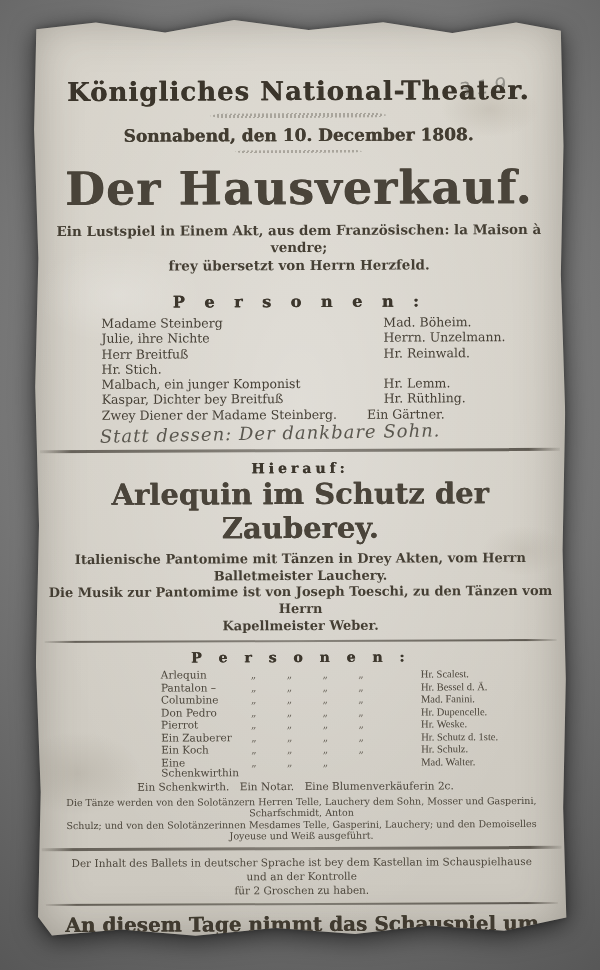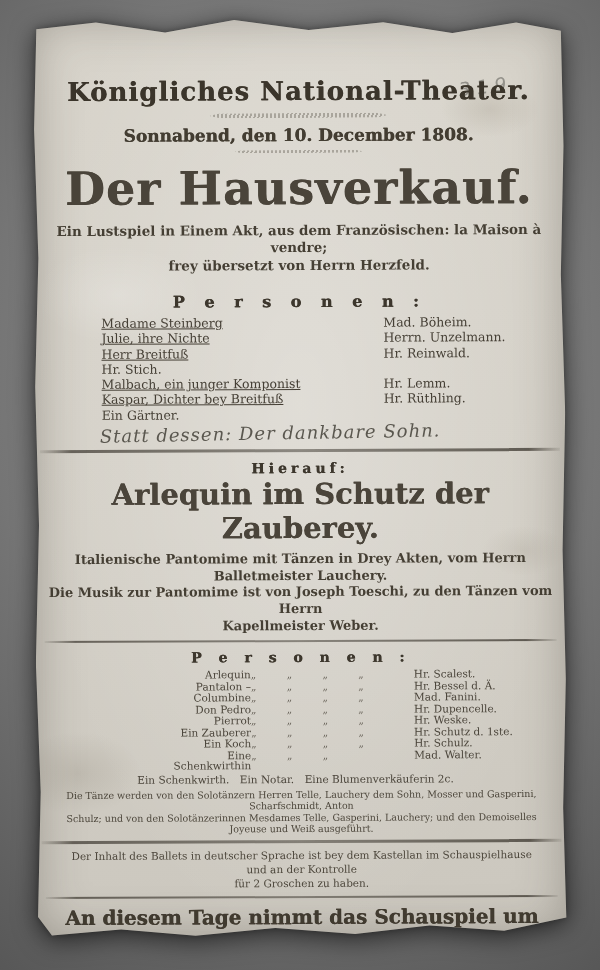--- a/index.html
+++ b/index.html
@@ -41,38 +41,38 @@
     clip-path:polygon(0 50%,6% 0,94% 0,100% 50%,94% 100%,6% 100%);}
   .ornament.small{height:3px;width:128px;margin-top:5px;}
   .date-line{margin-top:7px;font-size:17px;font-weight:bold;color:#433d32;}
   .main-title{margin-top:10px;font-size:46px;font-weight:bold;letter-spacing:1px;
     line-height:1.1;color:#4a443a;}
   .subtitle{margin-top:8px;font-size:13.5px;font-weight:bold;line-height:1.3;color:#453f34;}
   .personen{margin-top:18px;font-size:16px;font-weight:bold;letter-spacing:7px;color:#3d372d;}
   .cast1{margin-top:5px;font-size:12.5px;line-height:1.1;text-align:left;
     padding:0 40px 0 68px;color:#453f35;}
   .cast1 .row{display:flex;margin-top:1.5px;}
-  .cast1 .role{width:282px;text-decoration:underline;}
+  .cast1 .role{width:282px;}
   .extras-row{display:flex;gap:30px;margin-top:1.5px;}
   .handwritten{margin-top:1px;text-align:left;padding-left:66px;font-style:italic;
     font-size:18px;letter-spacing:1px;color:#5a574f;transform:rotate(-0.8deg);}
   .rule{height:2px;margin:6px 10px 0;
     background:linear-gradient(90deg,rgba(58,53,45,.08),rgba(58,53,45,.7) 6%,
       rgba(58,53,45,.5) 50%,rgba(58,53,45,.75) 94%,rgba(58,53,45,.08));}
   .rule.strong{height:3px;margin-left:6px;margin-right:6px;}
   .hierauf{margin-top:8px;font-size:14px;font-weight:bold;letter-spacing:4px;color:#3d372d;}
   .title2{margin-top:2px;font-size:29px;font-weight:bold;line-height:1.15;color:#4a443a;}
   .desc{margin-top:6px;font-size:13px;font-weight:bold;line-height:1.28;color:#453f34;}
   .personen2{margin-top:7px;font-size:14px;font-weight:bold;letter-spacing:6px;color:#3d372d;}
   .cast2{margin-top:4px;font-size:10.5px;line-height:1.0;text-align:left;
     padding:0 40px 0 126px;color:#4a443a;}
   .cast2 .row{display:flex;margin-top:1px;align-items:baseline;}
-  .cast2 .role{width:90px;text-align:right;}
+  .cast2 .role{width:90px;}
   .cast2 .dittos{width:148px;word-spacing:27px;opacity:.8;}
-  .cast2 .performer{margin-left:15px;}
+  .cast2 .performer{margin-left:22px;font-family:Liberation Serif, serif;}
   .extras2{margin-top:2px;text-align:left;padding-left:102px;font-size:10.5px;
     white-space:pre-wrap;color:#4a443a;}
   .dancers-note{margin-top:4px;font-size:9.5px;line-height:1.2;padding:0 12px;color:#4c463b;}
   .content-note{margin-top:6px;font-size:10.5px;line-height:1.3;padding:0 30px;color:#4c463b;}
   .start-notice{margin-top:7px;font-size:20px;font-weight:bold;line-height:1.25;color:#423c31;}
   .pencil-number{position:absolute;right:52px;top:58px;font-size:19px;font-style:italic;
     letter-spacing:6px;color:#93918a;transform:rotate(-7deg);
     font-family:"DejaVu Sans", sans-serif;}
   .backdrop-mark{position:absolute;left:41px;top:100px;width:13px;height:5px;
     background:#1e1e1e;border-radius:2px;transform:rotate(10deg);
@@ -119,20 +119,21 @@
         </div>
         <div class="row">
           <span class="role">Malbach, ein junger Komponist</span>
           <span class="performer">Hr. Lemm.</span>
         </div>
         <div class="row">
           <span class="role">Kaspar, Dichter bey Breitfuß</span>
           <span class="performer">Hr. Rüthling.</span>
         </div>
         <div class="extras-row">
+          <span>Zwey Diener der Madame Steinberg.</span>
           <span>Ein Gärtner.</span>
         </div>
       </div>
 
       <div class="handwritten">Statt dessen: Der dankbare Sohn.</div>
 
       <div class="rule strong"></div>
 
       <div class="hierauf ink">Hierauf:</div>
       <div class="title2 ink">Arlequin im Schutz der Zauberey.</div>

